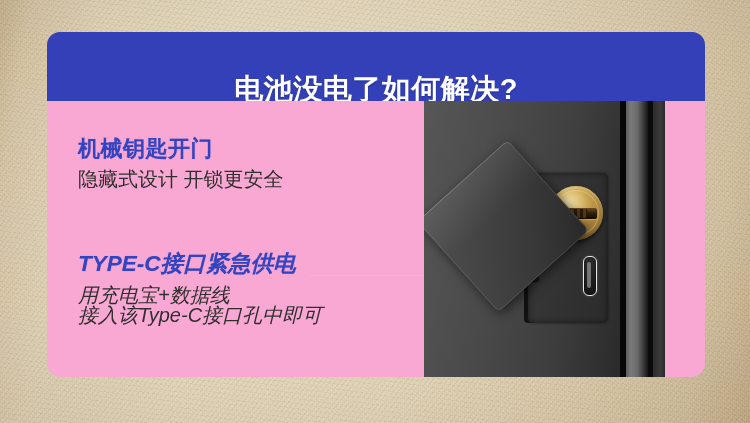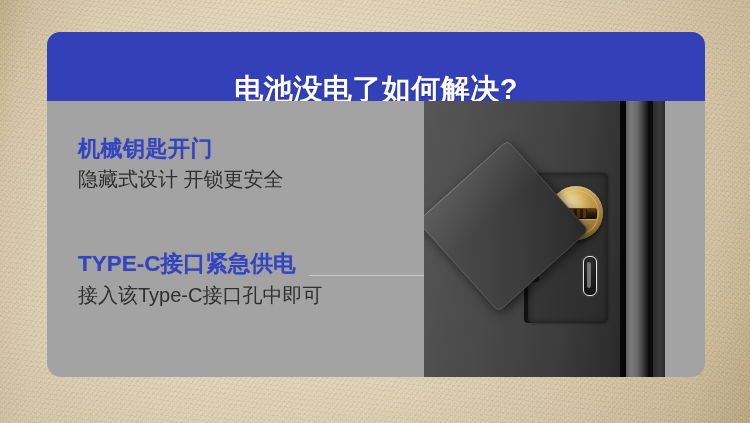--- a/index.html
+++ b/index.html
@@ -42,30 +42,30 @@
     text-align:center;color:#ffffff;
     font-size:29px;font-weight:bold;letter-spacing:.5px;
     text-shadow:0 1px 2px rgba(0,0,0,.22);
     white-space:nowrap;
     margin-top:24px;
   }
 
   
   .card{
     position:absolute;left:47px;top:101px;width:658px;height:276px;
-    background:#a3a3a3;
+    background:#f9a8d4;
     border-radius:0 0 14px 14px;
     overflow:hidden;
   }
 
   
   .txtcol{position:absolute;left:31px;top:0;width:360px;}
 
   .block1{position:absolute;left:0;top:37px;}
-  .block2{position:absolute;left:0;top:152px;}
+  .block2{position:absolute;left:0;top:152px;font-style:italic;}
 
   .h-main{
     color:#3344c0;font-size:22px;font-weight:bold;
     letter-spacing:.5px;white-space:nowrap;line-height:1;
     text-shadow:0 0 1px rgba(51,68,192,.35);
   }
   .h-main.latin{font-size:22.5px;letter-spacing:0px;}
   .sub{
     color:#2f2f2f;font-size:20px;line-height:20px;white-space:nowrap;
     margin-top:9px;font-weight:normal;
@@ -195,20 +195,21 @@
       <div class="block1">
         <div class="h-main">机械钥匙开门</div>
         <div class="sub">
           <span class="l1">隐藏式设计 开锁更安全</span>
         </div>
       </div>
 
       <div class="block2">
         <div class="h-main latin">TYPE-C接口紧急供电</div>
         <div class="sub">
+          <span class="l1">用充电宝+数据线</span>
           <span class="l2">接入该Type-C接口孔中即可</span>
         </div>
       </div>
     </div>
 
     <div class="lead lead1"></div>
 
     <svg class="lead-diag" width="658" height="276" style="position:absolute;left:0;top:0;pointer-events:none;">
       <line x1="437" y1="174" x2="500" y2="232" stroke="#cfcfcf" stroke-width="1.1"></line>
       <line x1="437" y1="174" x2="560" y2="285" stroke="#c4c4c4" stroke-width="1.1" opacity="0.65"></line>

